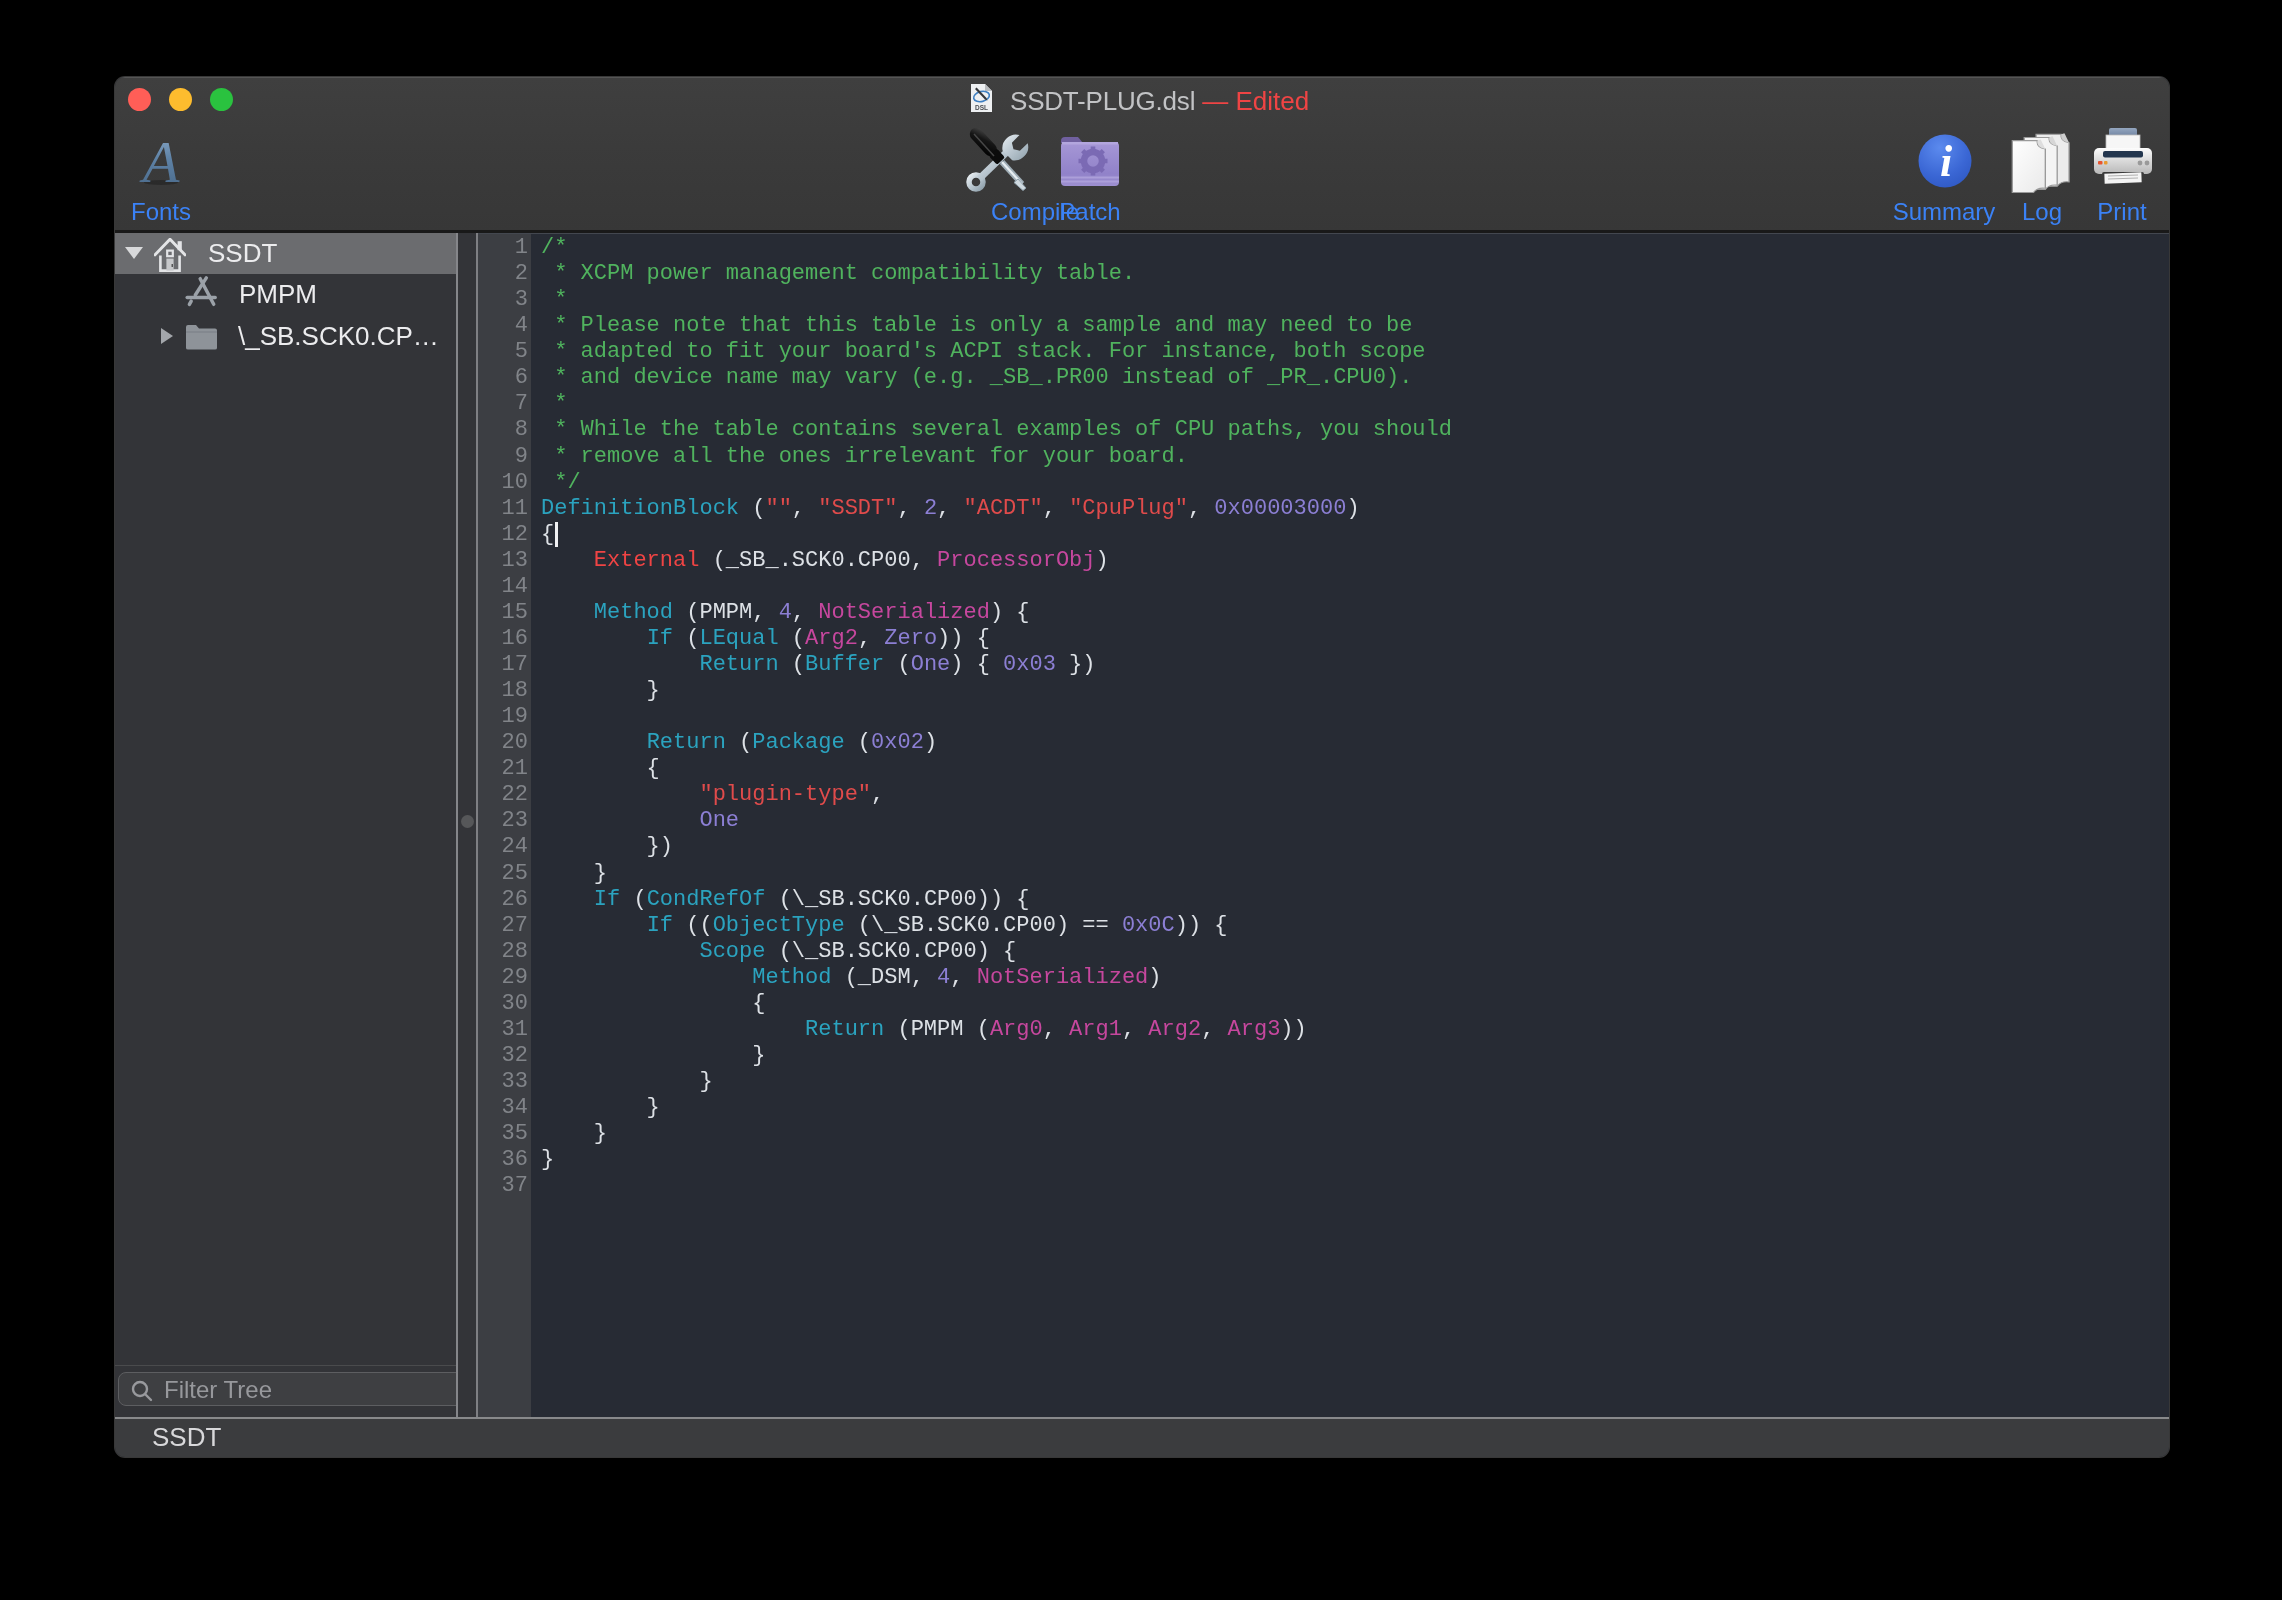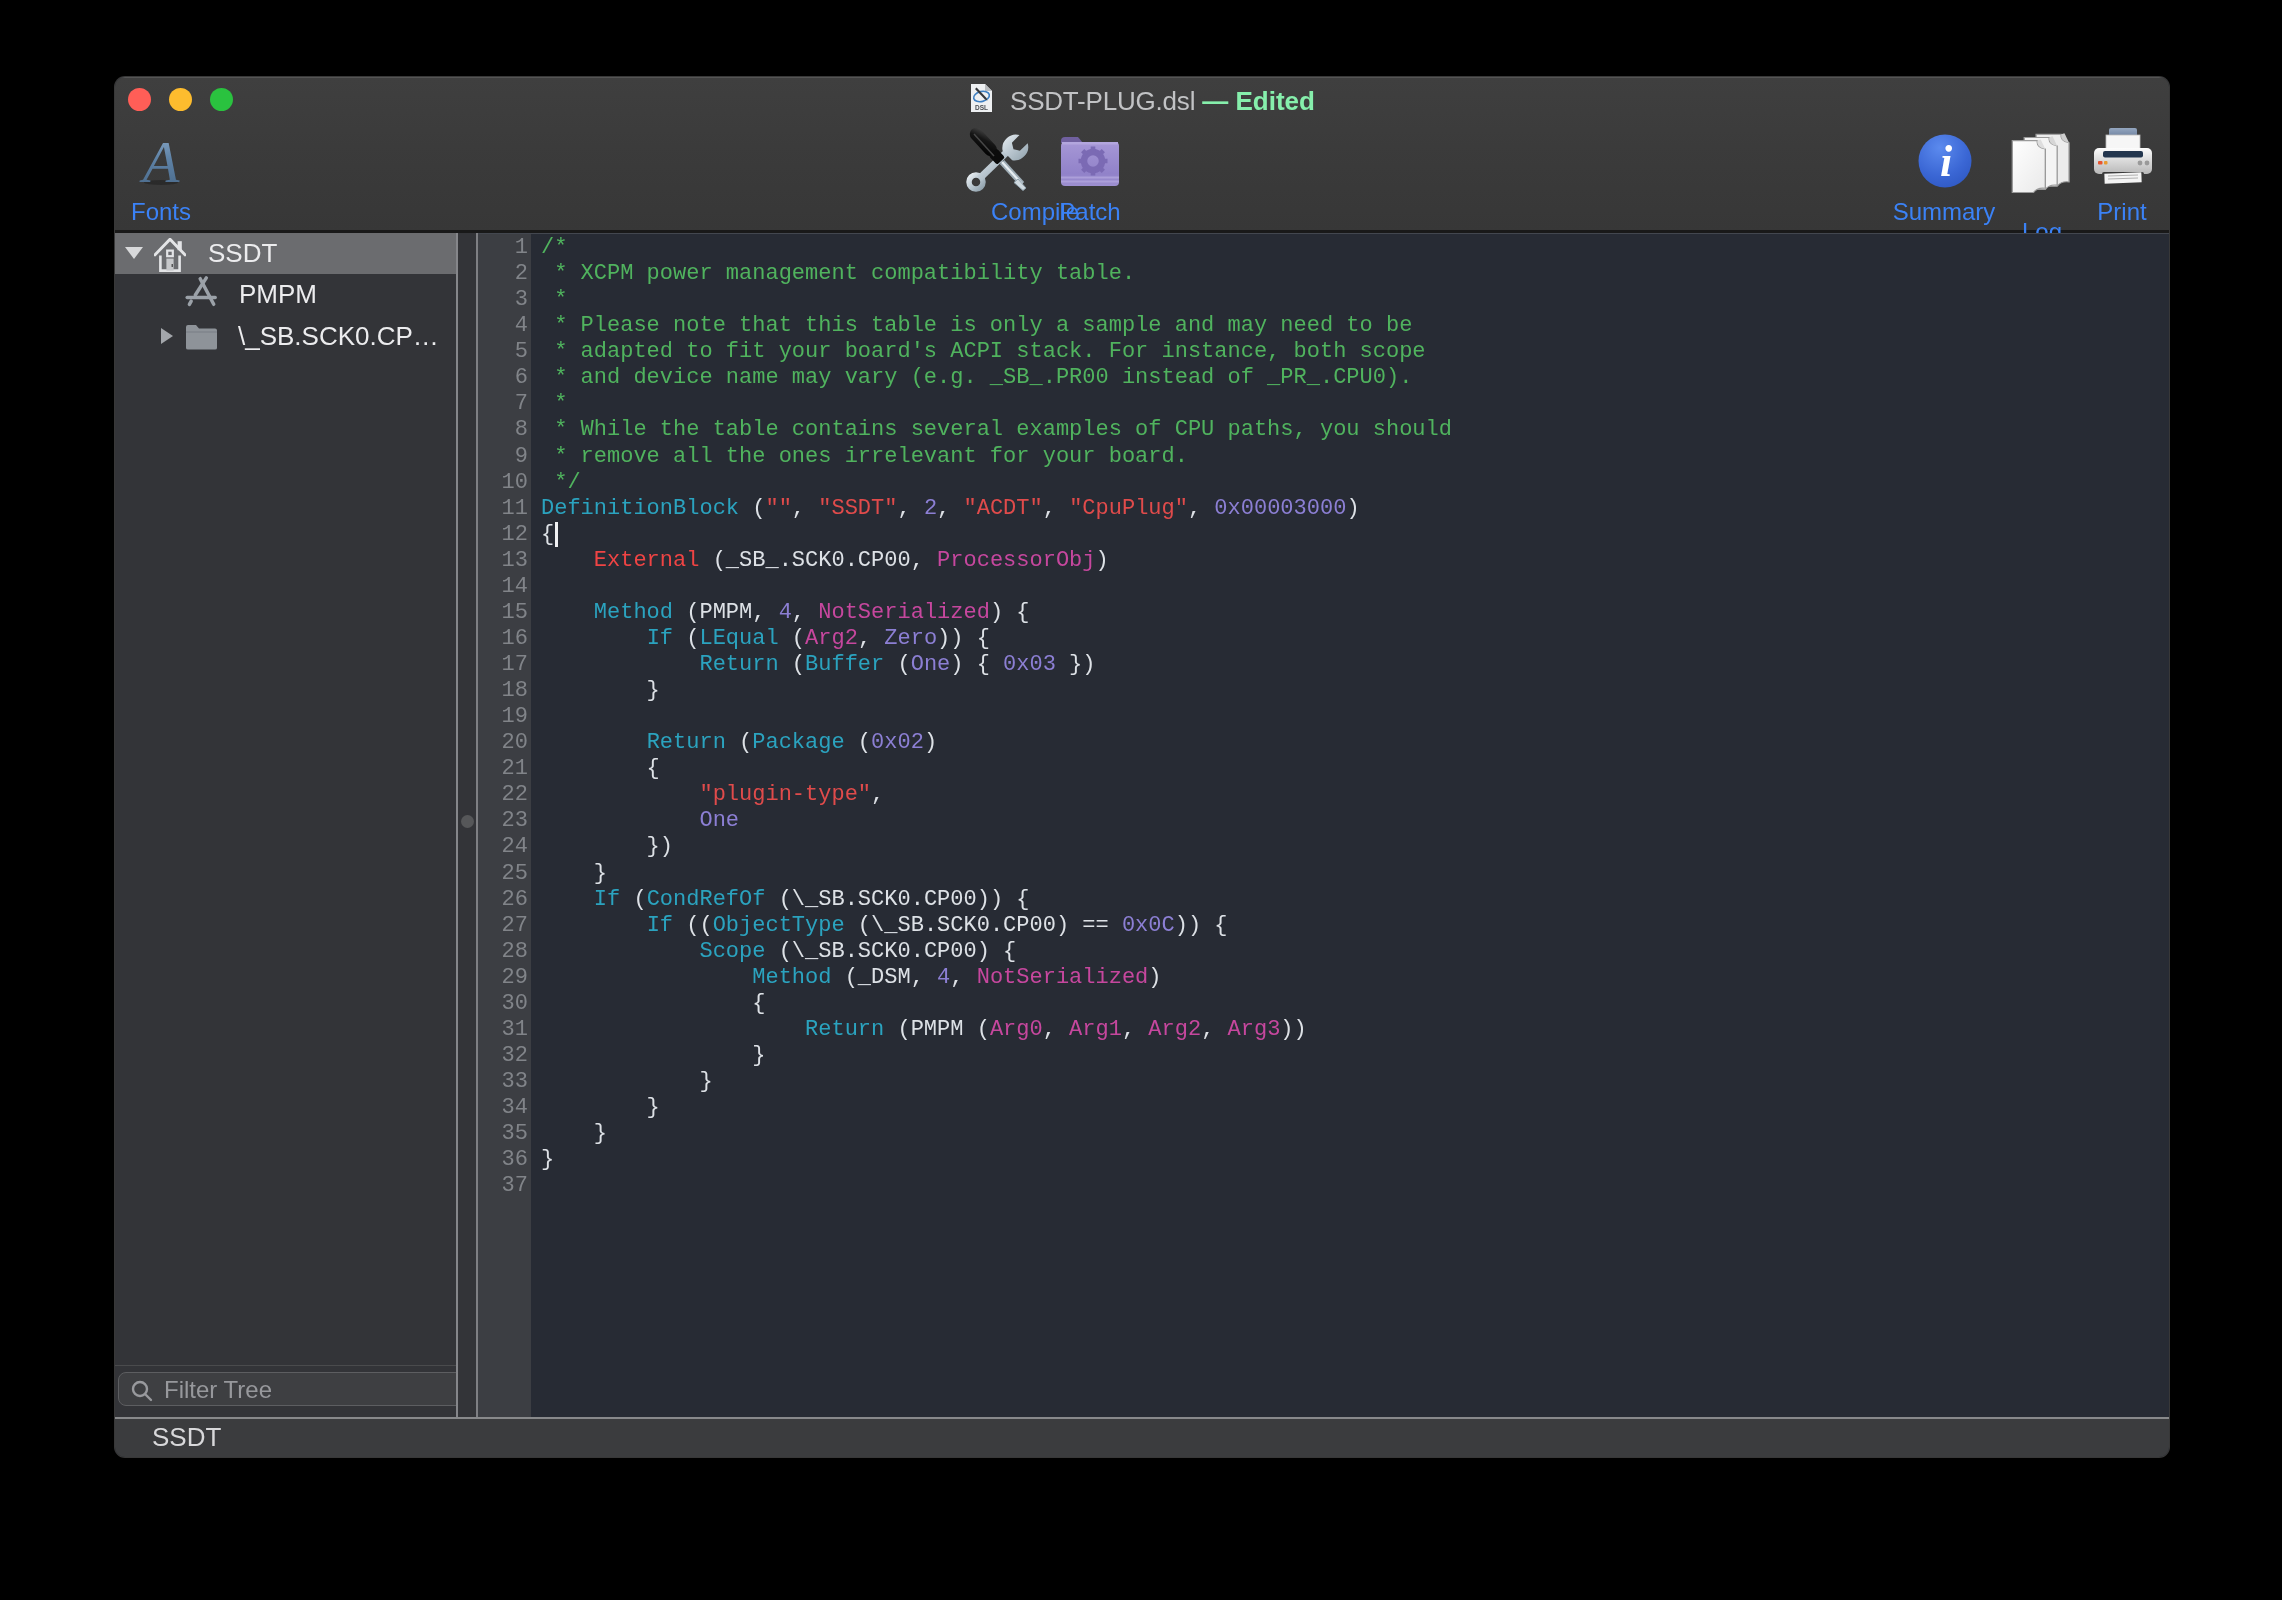--- a/index.html
+++ b/index.html
@@ -15,21 +15,21 @@
     background:linear-gradient(180deg,#3f3f3f 0,#3b3b3b 45%,#373737 100%);
     border-top:1px solid #555;
   }
   #toolsep { position:absolute; left:0; top:153px; width:100%; height:3px; background:#191919; }
   .tl { position:absolute; top:10.5px; width:23px; height:23px; border-radius:50%; }
   #tl-r { left:13px;  background:#ff5e57; }
   #tl-y { left:54px;  background:#fdbc2e; }
   #tl-g { left:95px;  background:#2ac23f; }
   #titlerow { position:absolute; left:0; top:8px; width:100%; height:30px; }
   #titletext { position:absolute; left:895px; top:1px; font-size:26px; line-height:30px; color:#c2c3c5; font-weight:400; letter-spacing:-0.2px;}
-  #titletext .ed { color:#86efac; font-weight:700; letter-spacing:0; }
+  #titletext .ed { color:#ef4444; font-weight:400; letter-spacing:0; }
   .tblabel { position:absolute; text-align:center; color:#3b82f6; font-size:24px; top:123px; height:24px; line-height:24px; }
 
   
   #sidebar { position:absolute; left:0; top:156px; width:341px; height:1184px; background:#333438; }
   #sbsel { position:absolute; left:0; top:0; width:100%; height:41px; background:#6b6c6f; }
   .sbrow { position:absolute; height:41px; width:100%; }
   .sbtext { position:absolute; font-size:26px; color:#ececee; line-height:41px; white-space:nowrap;}
   #filterline { position:absolute; left:0; top:1132px; width:100%; height:1px; background:#4a4b4d; }
   #filterbox { position:absolute; left:3px; top:1139px; width:392px; height:34px; border-radius:8px;
     background:#3e3f42; border:1px solid #5d5e61; }
@@ -205,21 +205,21 @@
     <rect x="10" y="45" width="42" height="12" rx="2" fill="#3a3a3a"></rect>
     <rect x="12.5" y="46" width="37" height="10" fill="#f4f4f4" transform="rotate(-2 31 51)"></rect>
     <line x1="16" y1="49" x2="46" y2="48" stroke="#b0b0b0" stroke-width="1.2"></line>
     <line x1="16" y1="52" x2="46" y2="51" stroke="#b0b0b0" stroke-width="1.2"></line>
   </svg>
 
   <div class="tblabel" style="left:8px;width:76px;">Fonts</div>
   <div class="tblabel" style="left:839px;width:90px;margin-left:36px;">Compile</div>
   <div class="tblabel" style="left:944px;width:62px;">Patch</div>
   <div class="tblabel" style="left:1774px;width:110px;">Summary</div>
-  <div class="tblabel" style="left:1902px;width:50px;margin-top:20px;">Log</div>
+  <div class="tblabel" style="left:1902px;width:50px;">Log</div>
   <div class="tblabel" style="left:1977px;width:60px;">Print</div>
 
   <div id="sidebar">
     <div id="sbsel"></div>
     <div class="sbrow" style="top:0;">
       <svg style="position:absolute;left:10px;top:14px" width="18" height="12" viewBox="0 0 18 12">
           <path d="M0,0 h18 l-9,12 z" fill="#d8d9db"></path>
         </svg>
       <svg style="position:absolute;left:39px;top:5px" width="32" height="34" viewBox="0 0 32 34">
         <rect x="23.6" y="3.2" width="4.2" height="9" fill="#e3e4e6"></rect>

